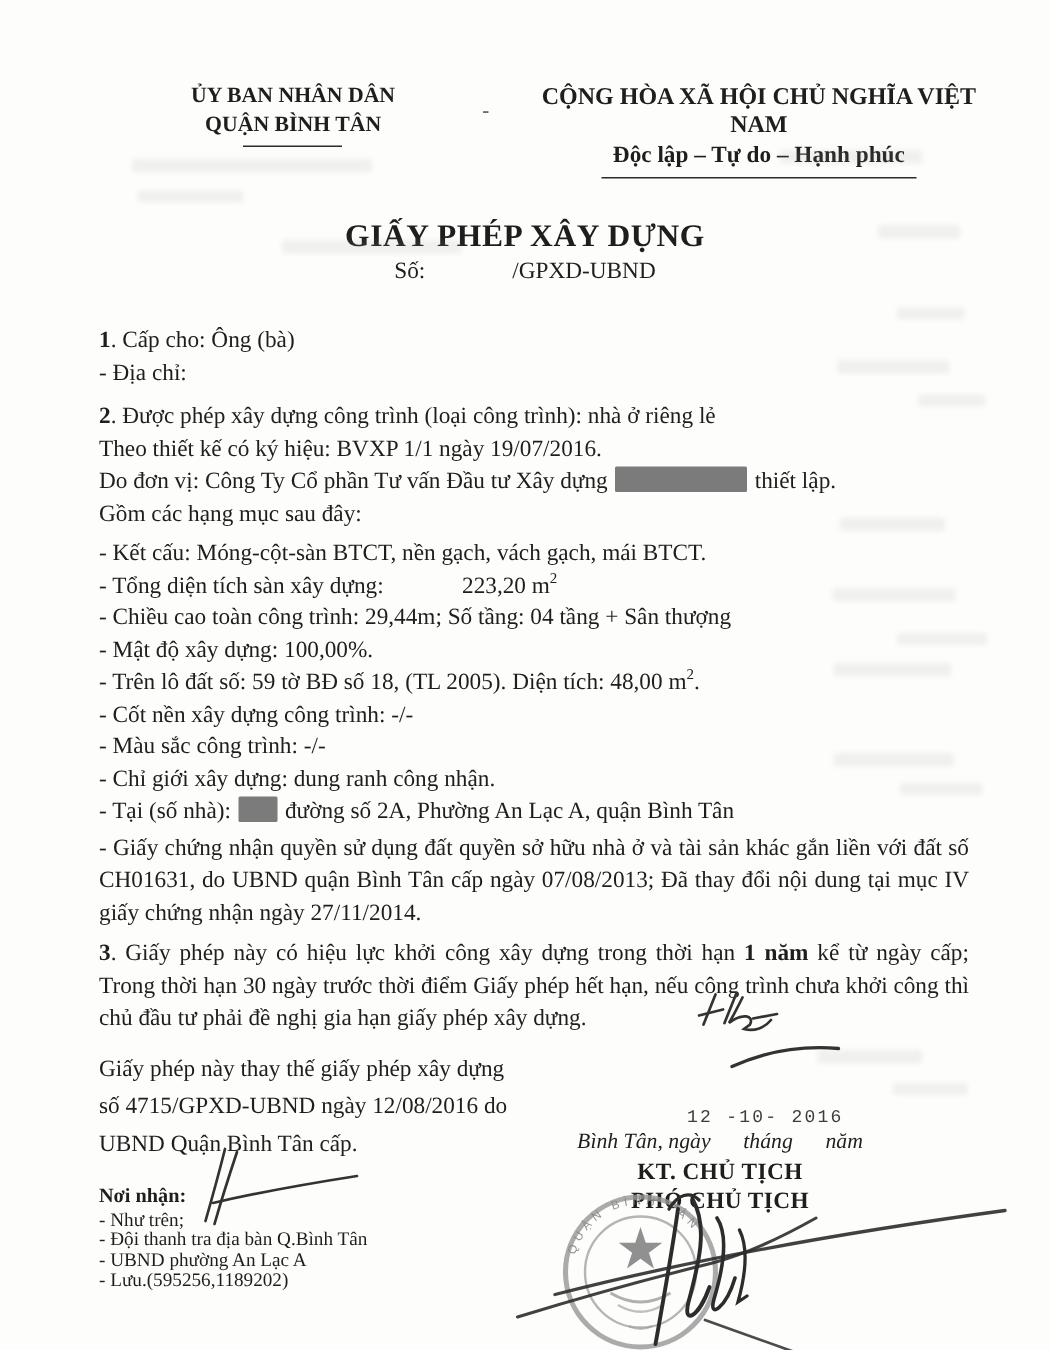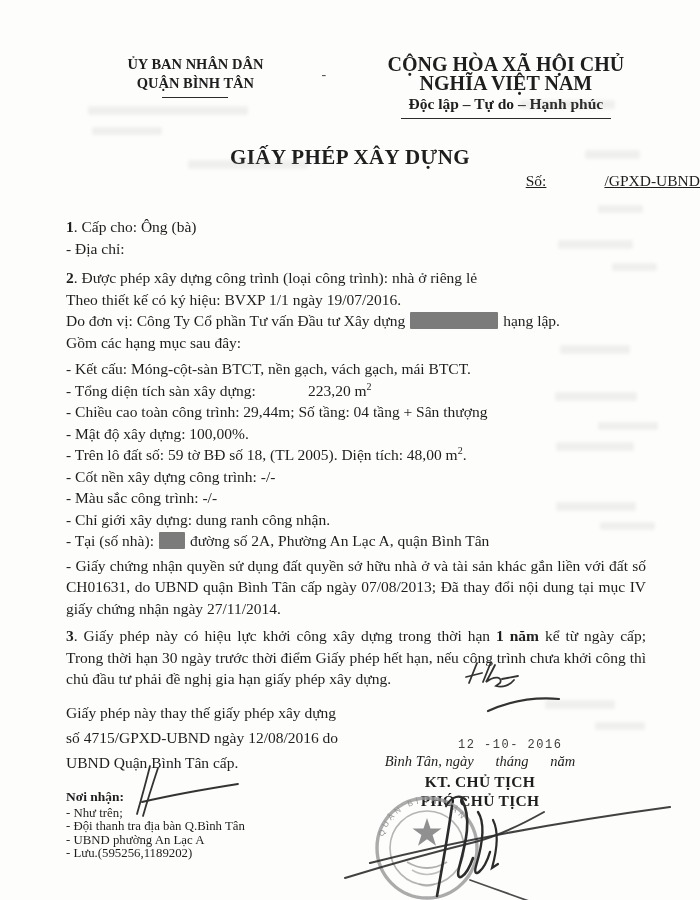--- a/index.html
+++ b/index.html
@@ -7,28 +7,28 @@
     position:relative;width:700px;height:900px;overflow:hidden;
     background:#fdfdfc;
     font-family:"Liberation Serif","DejaVu Serif",serif;
     color:#1e1e1e;
   }
   
   .hdr{display:flex;justify-content:flex-start;padding:55px 40px 0 95px;}
   .hdr-left{width:215px;text-align:center;font-weight:bold;font-size:14.5px;line-height:19px;}
   .hdr-sep{width:60px;text-align:center;font-size:14px;color:#555;padding-top:12px;}
   .hdr-right{width:330px;text-align:center;font-weight:bold;}
-  .hdr-right .l1{font-size:20px;line-height:19px;}
+  .hdr-right .l1{font-size:16px;line-height:19px;}
   .hdr-right .l2{font-size:15.5px;line-height:21px;}
   .rule{height:0;border-bottom:1.6px solid #2a2a2a;margin:4px auto 0 auto;}
   .rule-l{width:66px;}
   .rule-r{width:210px;}
   
   .title{margin-top:26px;text-align:center;font-size:21px;font-weight:bold;letter-spacing:.4px;}
-  .so-line{margin-top:2px;text-align:right;font-size:15.5px;text-decoration:underline;}
+  .so-line{margin-top:2px;text-align:center;font-size:15.5px;}
   .so-gap{display:inline-block;width:58px;}
   
   .body{padding:26px 54px 0 66px;font-size:15.5px;line-height:21.5px;}
   .line{white-space:nowrap;}
   .mt-a{margin-top:8px;}
   .mt-b{margin-top:5px;}
   .mt-c{margin-top:3px;}
   .mt-d{margin-top:6px;}
   b{font-weight:bold;}
   sup{font-size:10px;vertical-align:super;line-height:0;}
@@ -94,21 +94,21 @@
   <div class="so-line">
     <span>Số:</span><span class="so-gap"></span><span>/GPXD-UBND</span>
   </div>
 
   <div class="body">
     <div class="line"><b>1</b><span>. Cấp cho: Ông (bà)</span></div>
     <div class="line">- Địa chỉ:</div>
 
     <div class="line mt-a"><b>2</b><span>. Được phép xây dựng công trình (loại công trình): nhà ở riêng lẻ</span></div>
     <div class="line">Theo thiết kế có ký hiệu: BVXP 1/1 ngày 19/07/2016.</div>
-    <div class="line"><span>Do đơn vị: Công Ty Cổ phần Tư vấn Đầu tư Xây dựng</span><span class="redact redact-wide"></span><span>hạng lập.</span></div>
+    <div class="line"><span>Do đơn vị: Công Ty Cổ phần Tư vấn Đầu tư Xây dựng</span><span class="redact redact-wide"></span><span>thiết lập.</span></div>
     <div class="line">Gồm các hạng mục sau đây:</div>
 
     <div class="line mt-b">- Kết cấu: Móng-cột-sàn BTCT, nền gạch, vách gạch, mái BTCT.</div>
     <div class="line"><span class="ilabel">- Tổng diện tích sàn xây dựng:</span><span><span>223,20 m</span><sup>2</sup></span></div>
     <div class="line">- Chiều cao toàn công trình: 29,44m; Số tầng: 04 tầng + Sân thượng</div>
     <div class="line">- Mật độ xây dựng: 100,00%.</div>
     <div class="line"><span>- Trên lô đất số: 59 tờ BĐ số 18, (TL 2005). Diện tích: 48,00 m</span><sup>2</sup><span>.</span></div>
     <div class="line">- Cốt nền xây dựng công trình: -/-</div>
     <div class="line">- Màu sắc công trình: -/-</div>
     <div class="line">- Chỉ giới xây dựng: dung ranh công nhận.</div>

